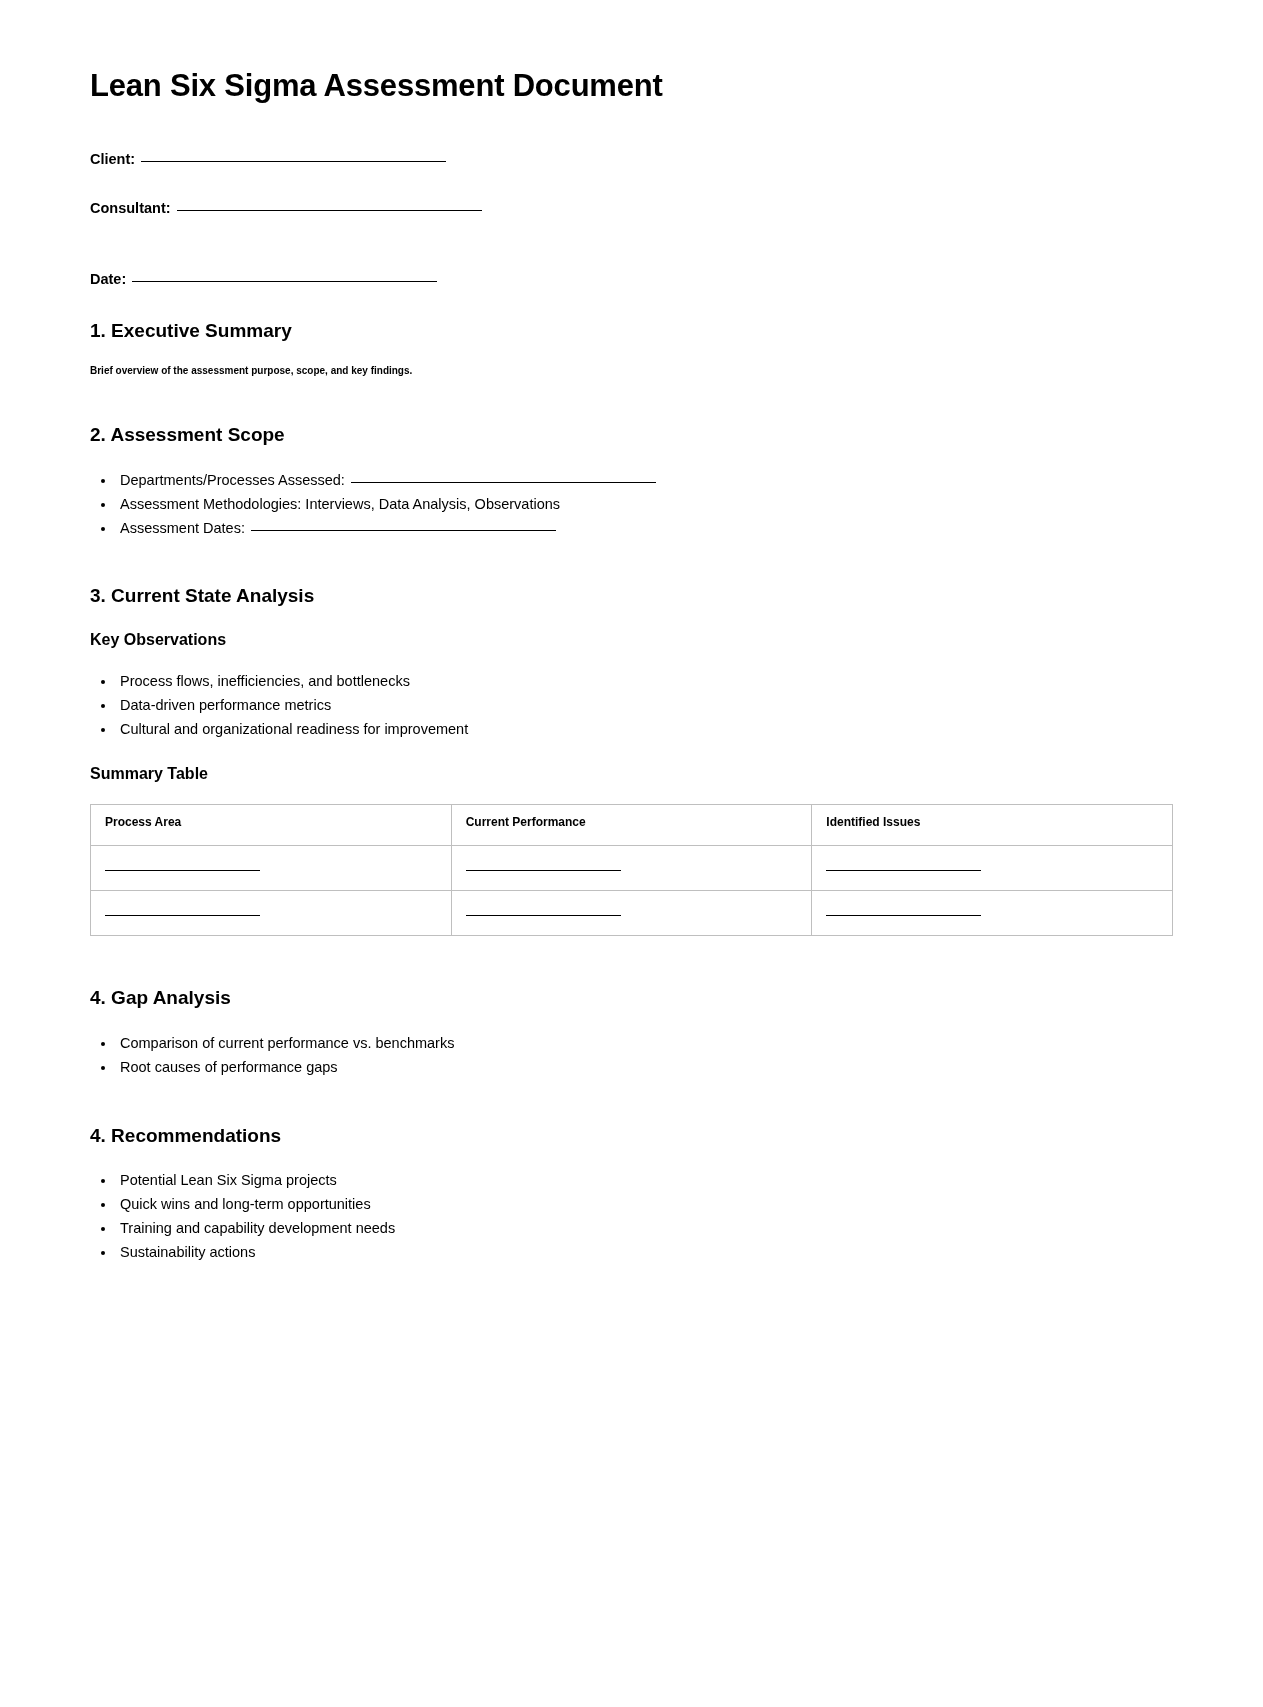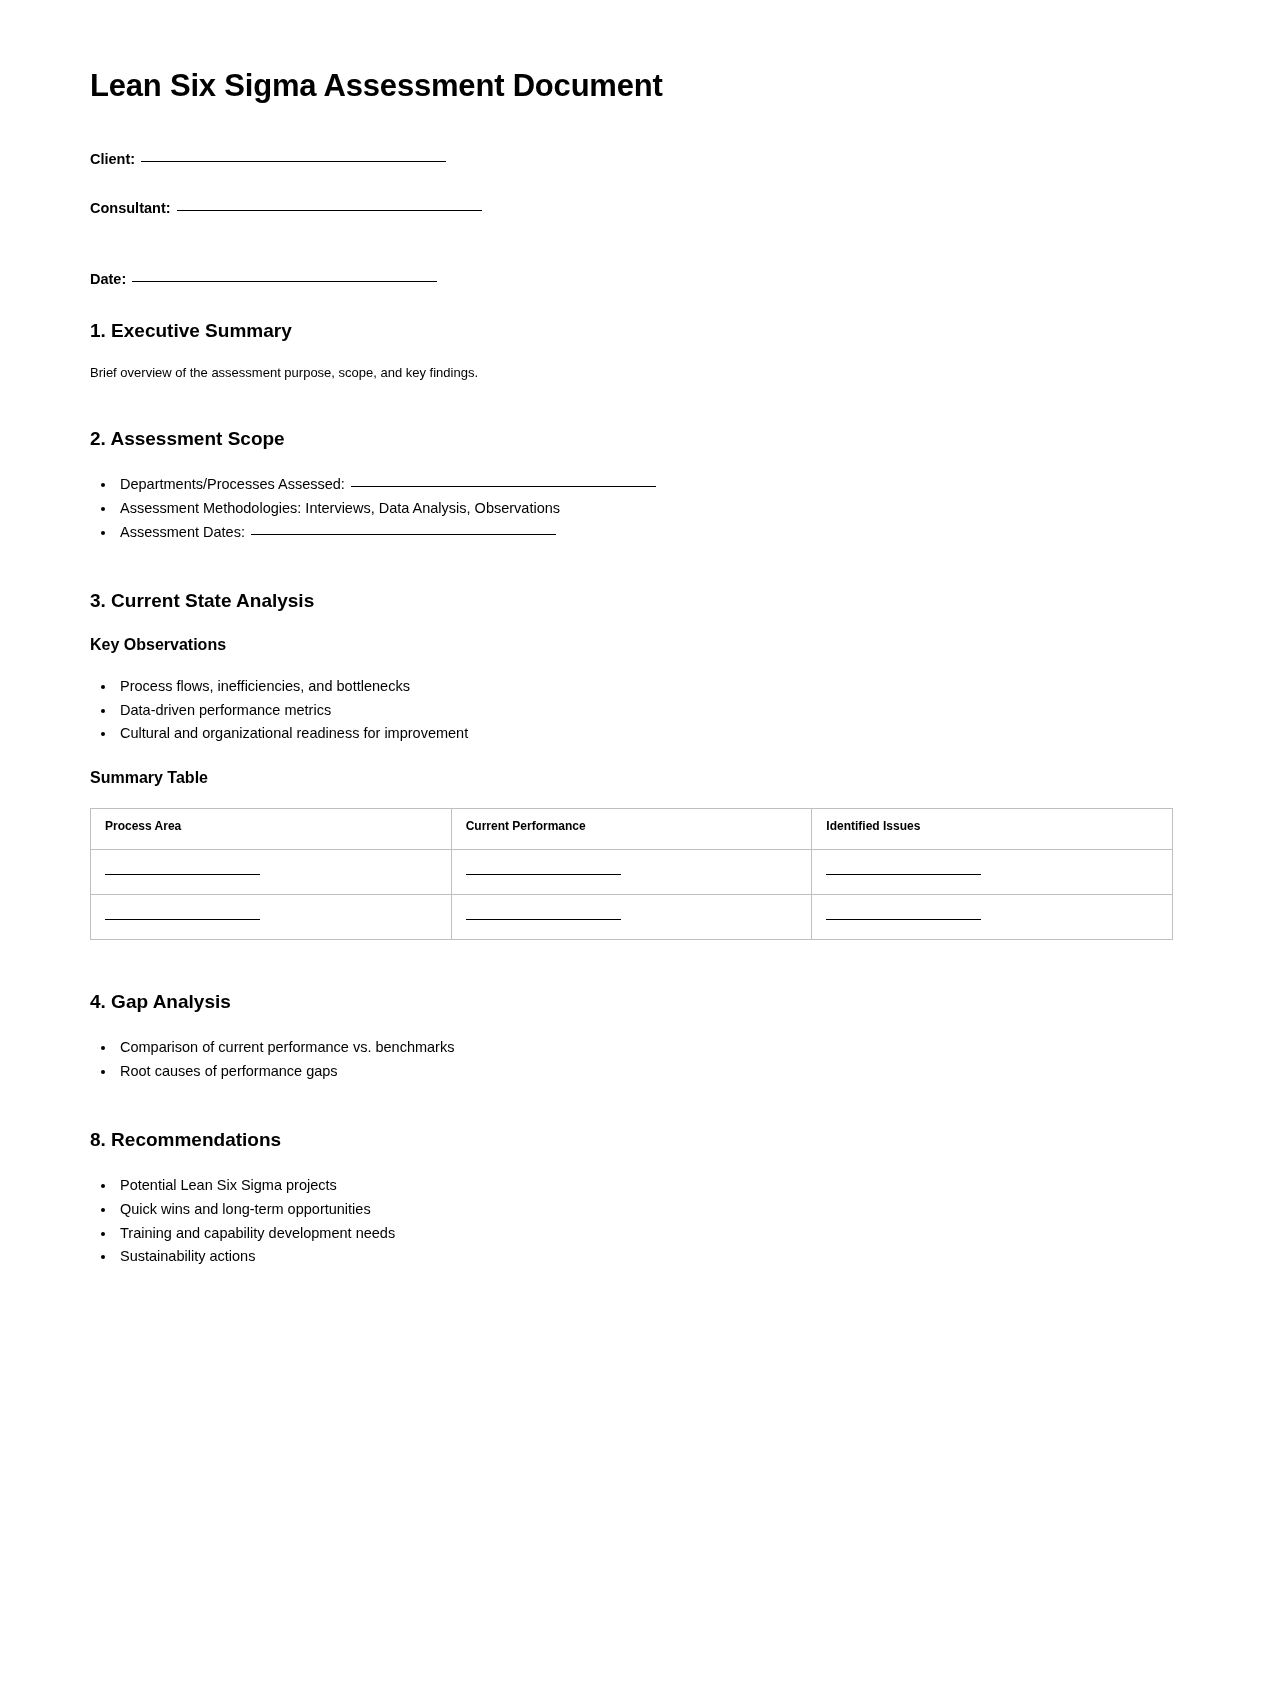--- a/index.html
+++ b/index.html
@@ -57,23 +57,24 @@
     line-height: 1.25;
   }
   .section-block { margin-bottom: 44px; }
   h3.subsection {
     font-size: 16px;
     font-weight: bold;
     margin: 0 0 20px 0;
     line-height: 1.25;
   }
   p.body-text {
-    font-size: 13px;
+    font-size: 10px;
     margin: 0;
     line-height: 1.45;
+    font-weight: bold;
   }
   ul.bullets {
     margin: 0;
     padding-left: 26px;
     list-style-type: disc;
   }
   ul.bullets li {
     font-size: 14.5px;
     line-height: 1.65;
     padding-left: 4px;
@@ -191,21 +192,21 @@
 
   <div class="section-block" style="margin-top:50px;">
     <h2 class="section">4. Gap Analysis</h2>
     <ul class="bullets">
       <li>Comparison of current performance vs. benchmarks</li>
       <li>Root causes of performance gaps</li>
     </ul>
   </div>
 
   <div class="section-block">
-    <h2 class="section">8. Recommendations</h2>
+    <h2 class="section">4. Recommendations</h2>
     <ul class="bullets">
       <li>Potential Lean Six Sigma projects</li>
       <li>Quick wins and long-term opportunities</li>
       <li>Training and capability development needs</li>
       <li>Sustainability actions</li>
     </ul>
   </div>
 
 </div>
 

